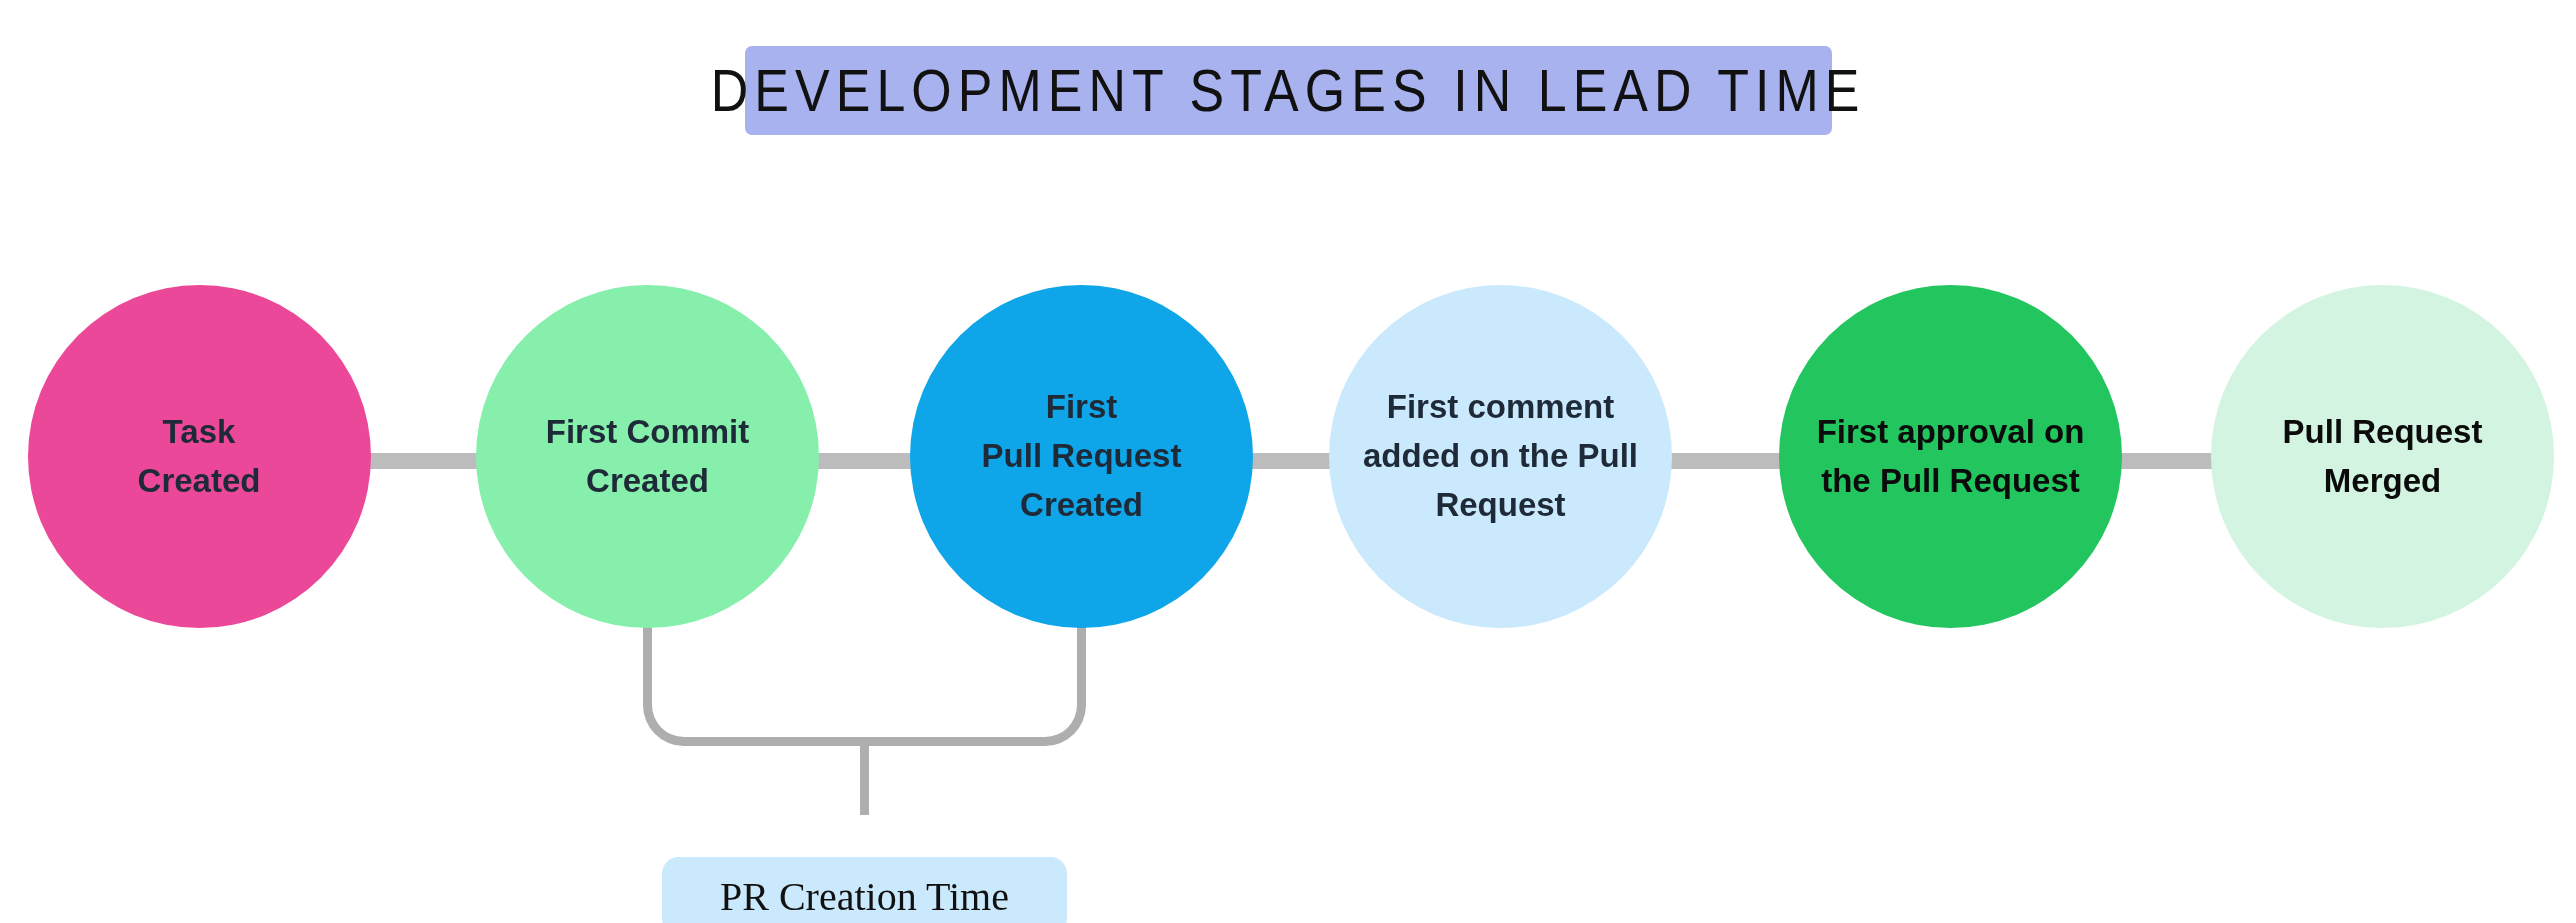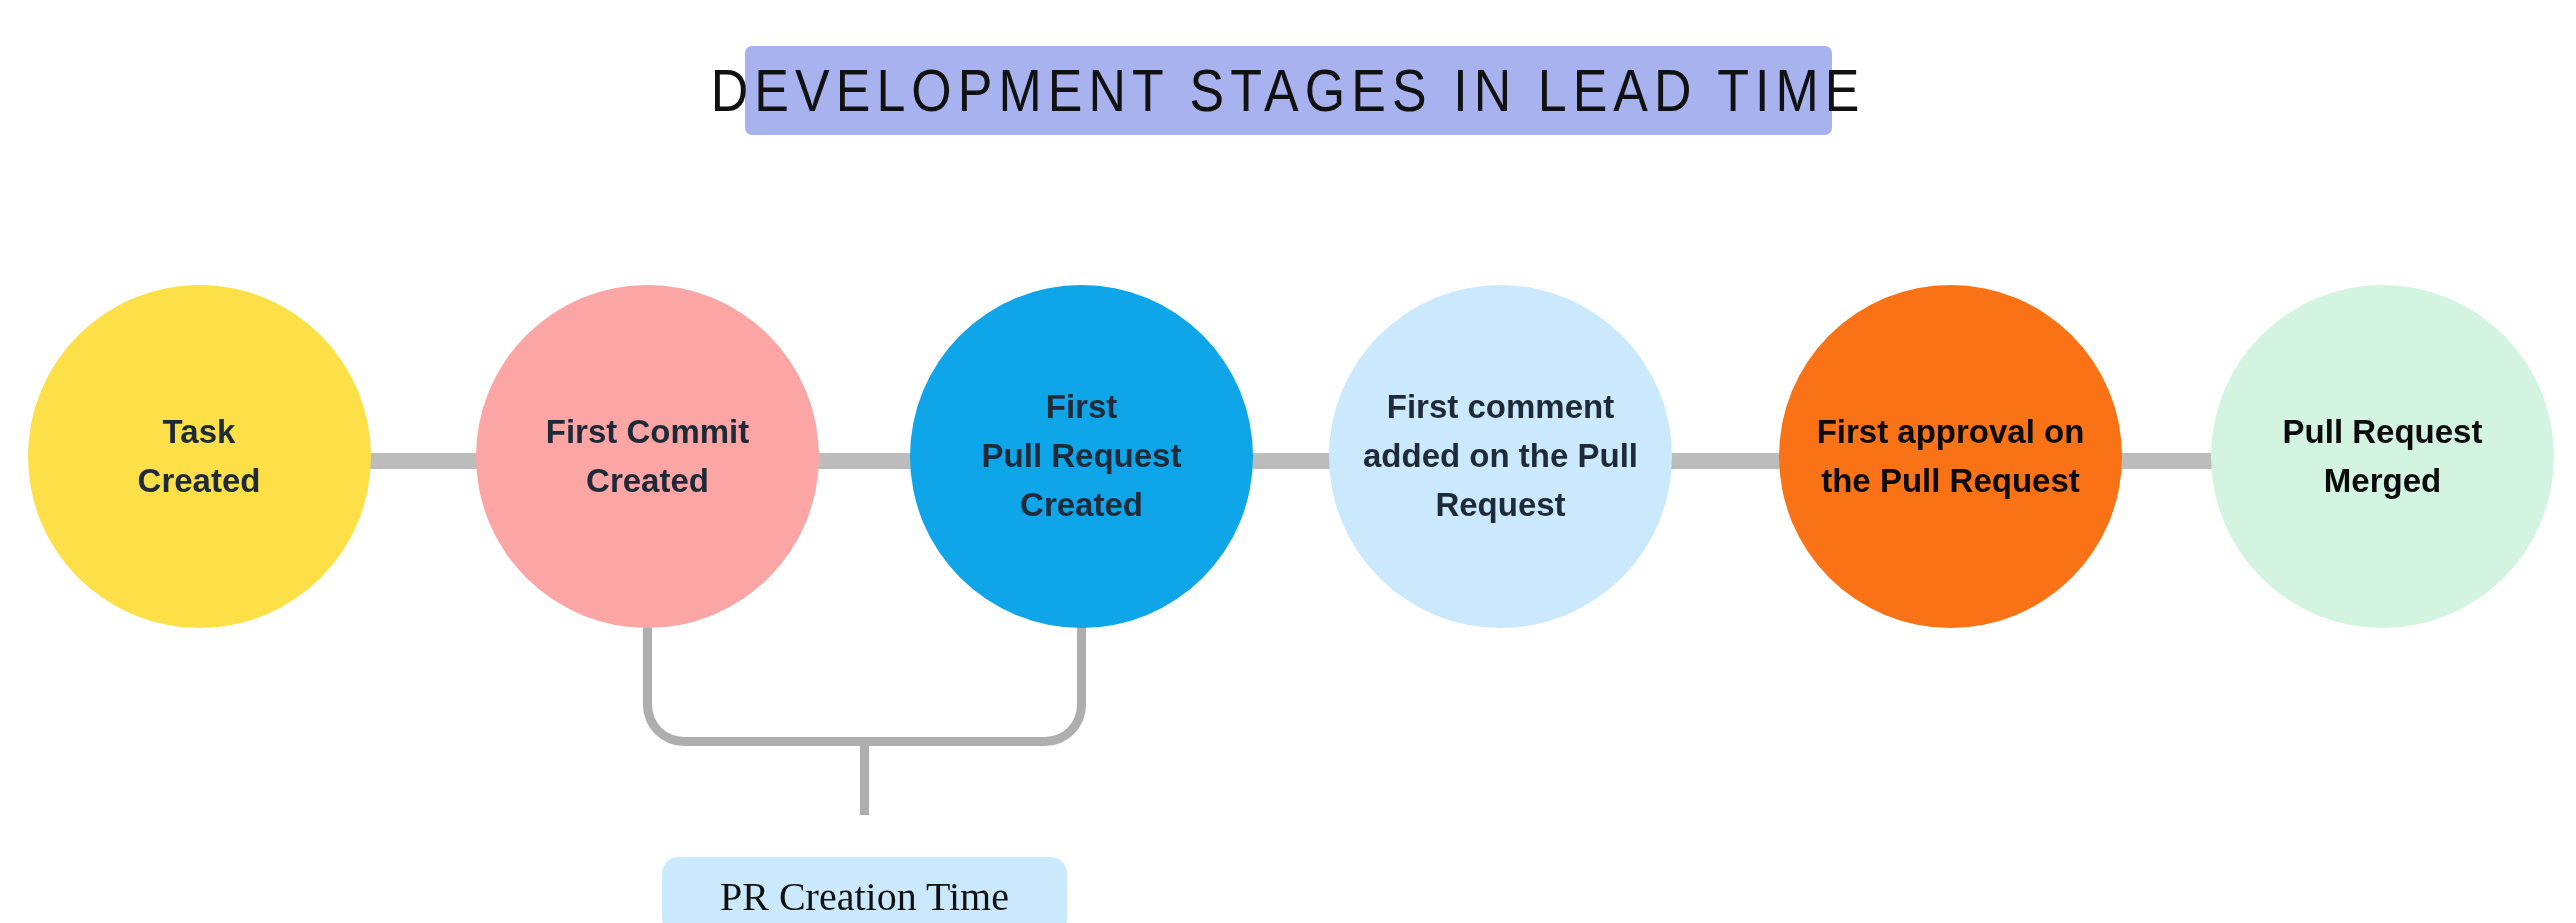--- a/index.html
+++ b/index.html
@@ -103,39 +103,39 @@
 <body>
 
 <div class="canvas" style="background: rgb(255, 255, 255);">
 
   <div class="title-banner" style="background: rgb(168, 178, 238); color: rgb(17, 17, 17);">
     <span class="title-text">DEVELOPMENT STAGES IN LEAD TIME</span>
   </div>
 
   <div class="connector-line" style="background: rgb(188, 188, 188);"></div>
 
-  <div class="stage-circle pos-0" style="background: #fde047; color: rgb(30, 42, 56);">
+  <div class="stage-circle pos-0" style="background: #ec4899; color: rgb(30, 42, 56);">
     <span class="stage-label">Task
 Created</span>
   </div>
-  <div class="stage-circle pos-1" style="background: #fca5a5; color: rgb(30, 42, 56);">
+  <div class="stage-circle pos-1" style="background: #86efac; color: rgb(30, 42, 56);">
     <span class="stage-label">First Commit
 Created</span>
   </div>
   <div class="stage-circle pos-2" style="background: #0ea5e9; color: rgb(30, 42, 56);">
     <span class="stage-label">First
 Pull Request
 Created</span>
   </div>
   <div class="stage-circle pos-3" style="background: rgb(202, 233, 252); color: rgb(30, 42, 56); justify-content: center;">
     <span class="stage-label">First comment
 added on the Pull
 Request</span>
   </div>
-  <div class="stage-circle pos-4" style="background: #f97316; color: rgb(11, 11, 11);">
+  <div class="stage-circle pos-4" style="background: #22c55e; color: rgb(11, 11, 11);">
     <span class="stage-label">First approval on
 the Pull Request</span>
   </div>
   <div class="stage-circle pos-5" style="background: rgb(210, 244, 224); color: rgb(11, 11, 11);">
     <span class="stage-label">Pull Request
 Merged</span>
   </div>
 
   <div class="bracket" style="border-color: rgb(174, 174, 174);"></div>
   <div class="bracket-stem" style="background: rgb(174, 174, 174);"></div>

